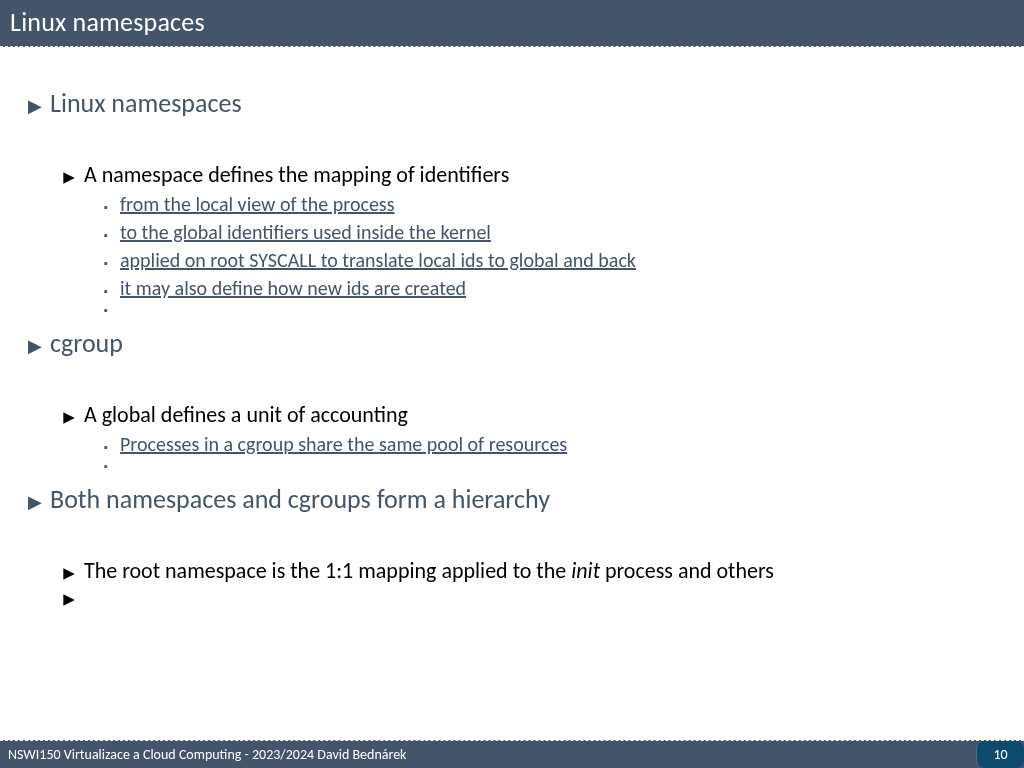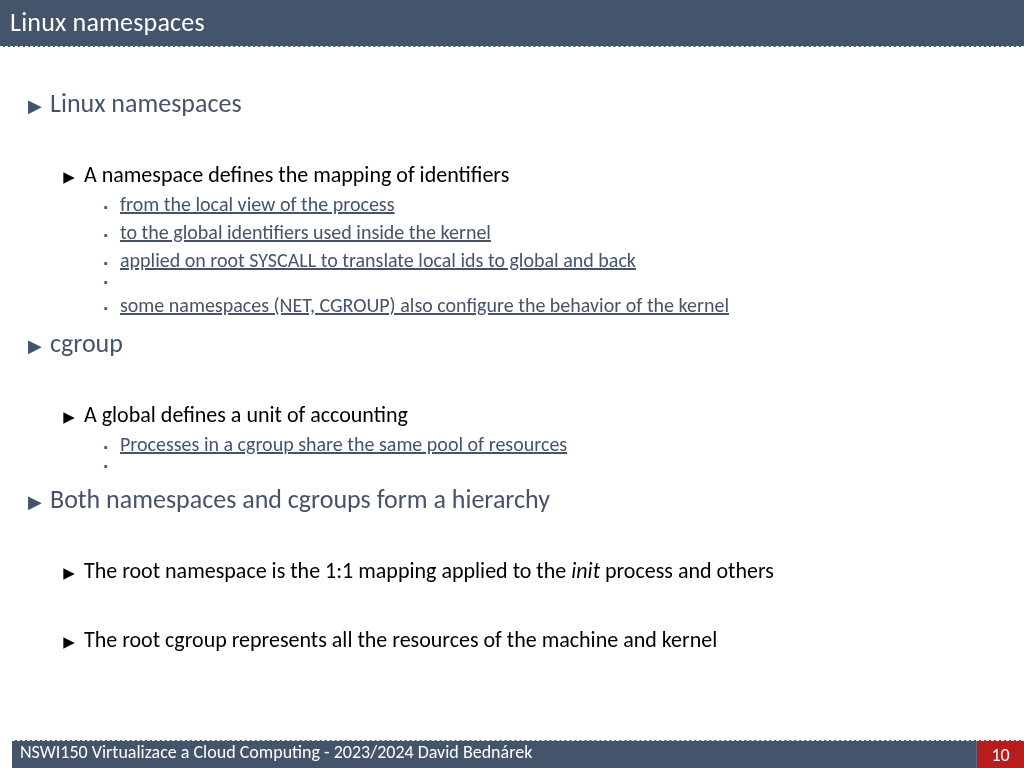--- a/index.html
+++ b/index.html
@@ -73,36 +73,37 @@
     font-size: 20px;
     text-decoration: underline;
   }
   .footer {
     position: absolute;
     left: 0; right: 0; bottom: 0;
     height: 28px;
     background: #44546a;
     border-top: 1px dashed #ffffff;
     color: #fff;
-    font-size: 18px;
+    font-size: 14px;
     display: flex;
-    margin-left: 12px;
+    align-items: center;
   }
   .footer-left {
     padding-left: 8px;
     flex: 1;
   }
   .footer-right {
-    background: #b91c1c;
+    background: #0c4a6e;
     width: 48px;
     height: 100%;
     display: flex;
     align-items: center;
     justify-content: center;
     border-left: 1px solid #5a6a80;
+    border-radius: 8px;
   }
   em.init { font-style: italic; }
 </style>
 </head>
 <body>
 
 <div class="title-bar">Linux namespaces</div>
 
 <div class="content" id="content-root">
     <div class="l1">
@@ -120,24 +121,24 @@
     <div class="l3">
       <span class="bullet">▪</span>
       <span class="text">to the global identifiers used inside the kernel</span>
     </div>
     <div class="l3">
       <span class="bullet">▪</span>
       <span class="text">applied on root SYSCALL to translate local ids to global and back</span>
     </div>
     <div class="l3">
       <span class="bullet">▪</span>
+      <span class="text">it may also define how new ids are created</span>
     </div>
     <div class="l3">
       <span class="bullet">▪</span>
-      <span class="text">some namespaces (NET, CGROUP) also configure the behavior of the kernel</span>
     </div>
     <div class="l1">
       <span class="bullet">▶</span>
       <span class="text">cgroup</span>
     </div>
     <div class="l2">
       <span class="bullet">▶</span>
       <span class="text">A global defines a unit of accounting</span>
     </div>
     <div class="l3">
@@ -150,20 +151,19 @@
     <div class="l1">
       <span class="bullet">▶</span>
       <span class="text">Both namespaces and cgroups form a hierarchy</span>
     </div>
     <div class="l2">
       <span class="bullet">▶</span>
       <span class="text">The root namespace is the 1:1 mapping applied to the <em class="init">init</em> process and others</span>
     </div>
     <div class="l2">
       <span class="bullet">▶</span>
-      <span class="text">The root cgroup represents all the resources of the machine and kernel</span>
     </div>
   </div>
 
 <div class="footer">
   <div class="footer-left">NSWI150 Virtualizace a Cloud Computing - 2023/2024 David Bednárek</div>
   <div class="footer-right">10</div>
 </div>
 
 </body></html>

